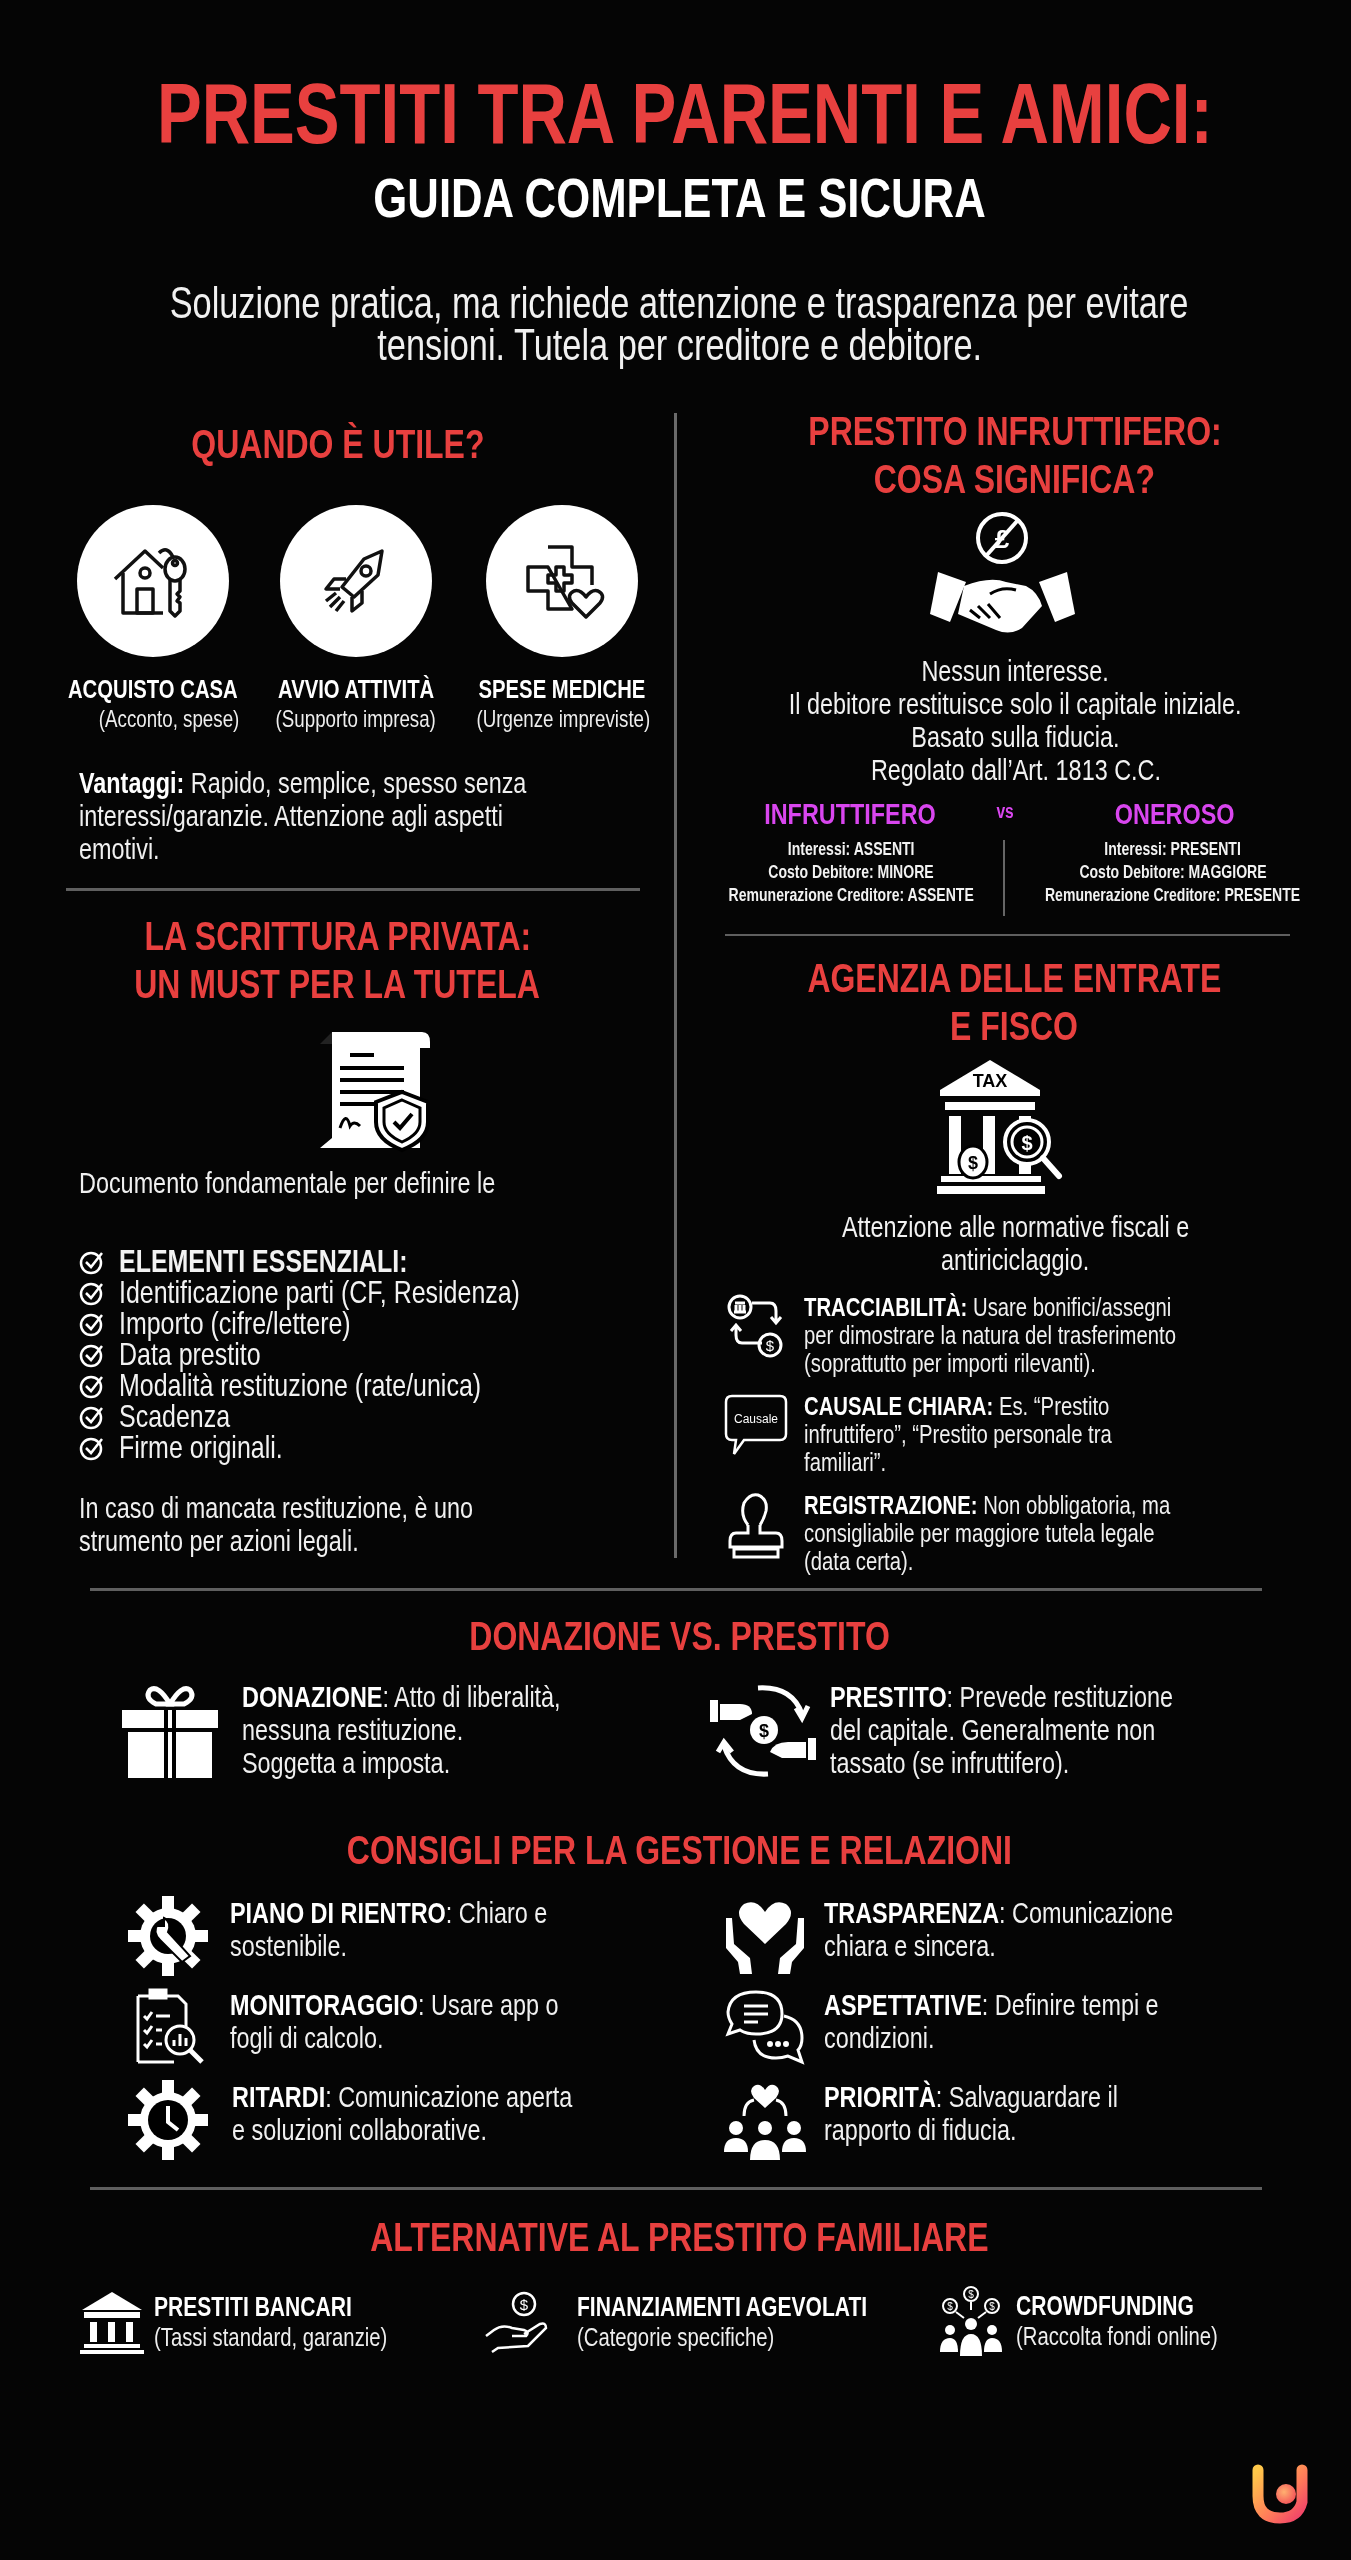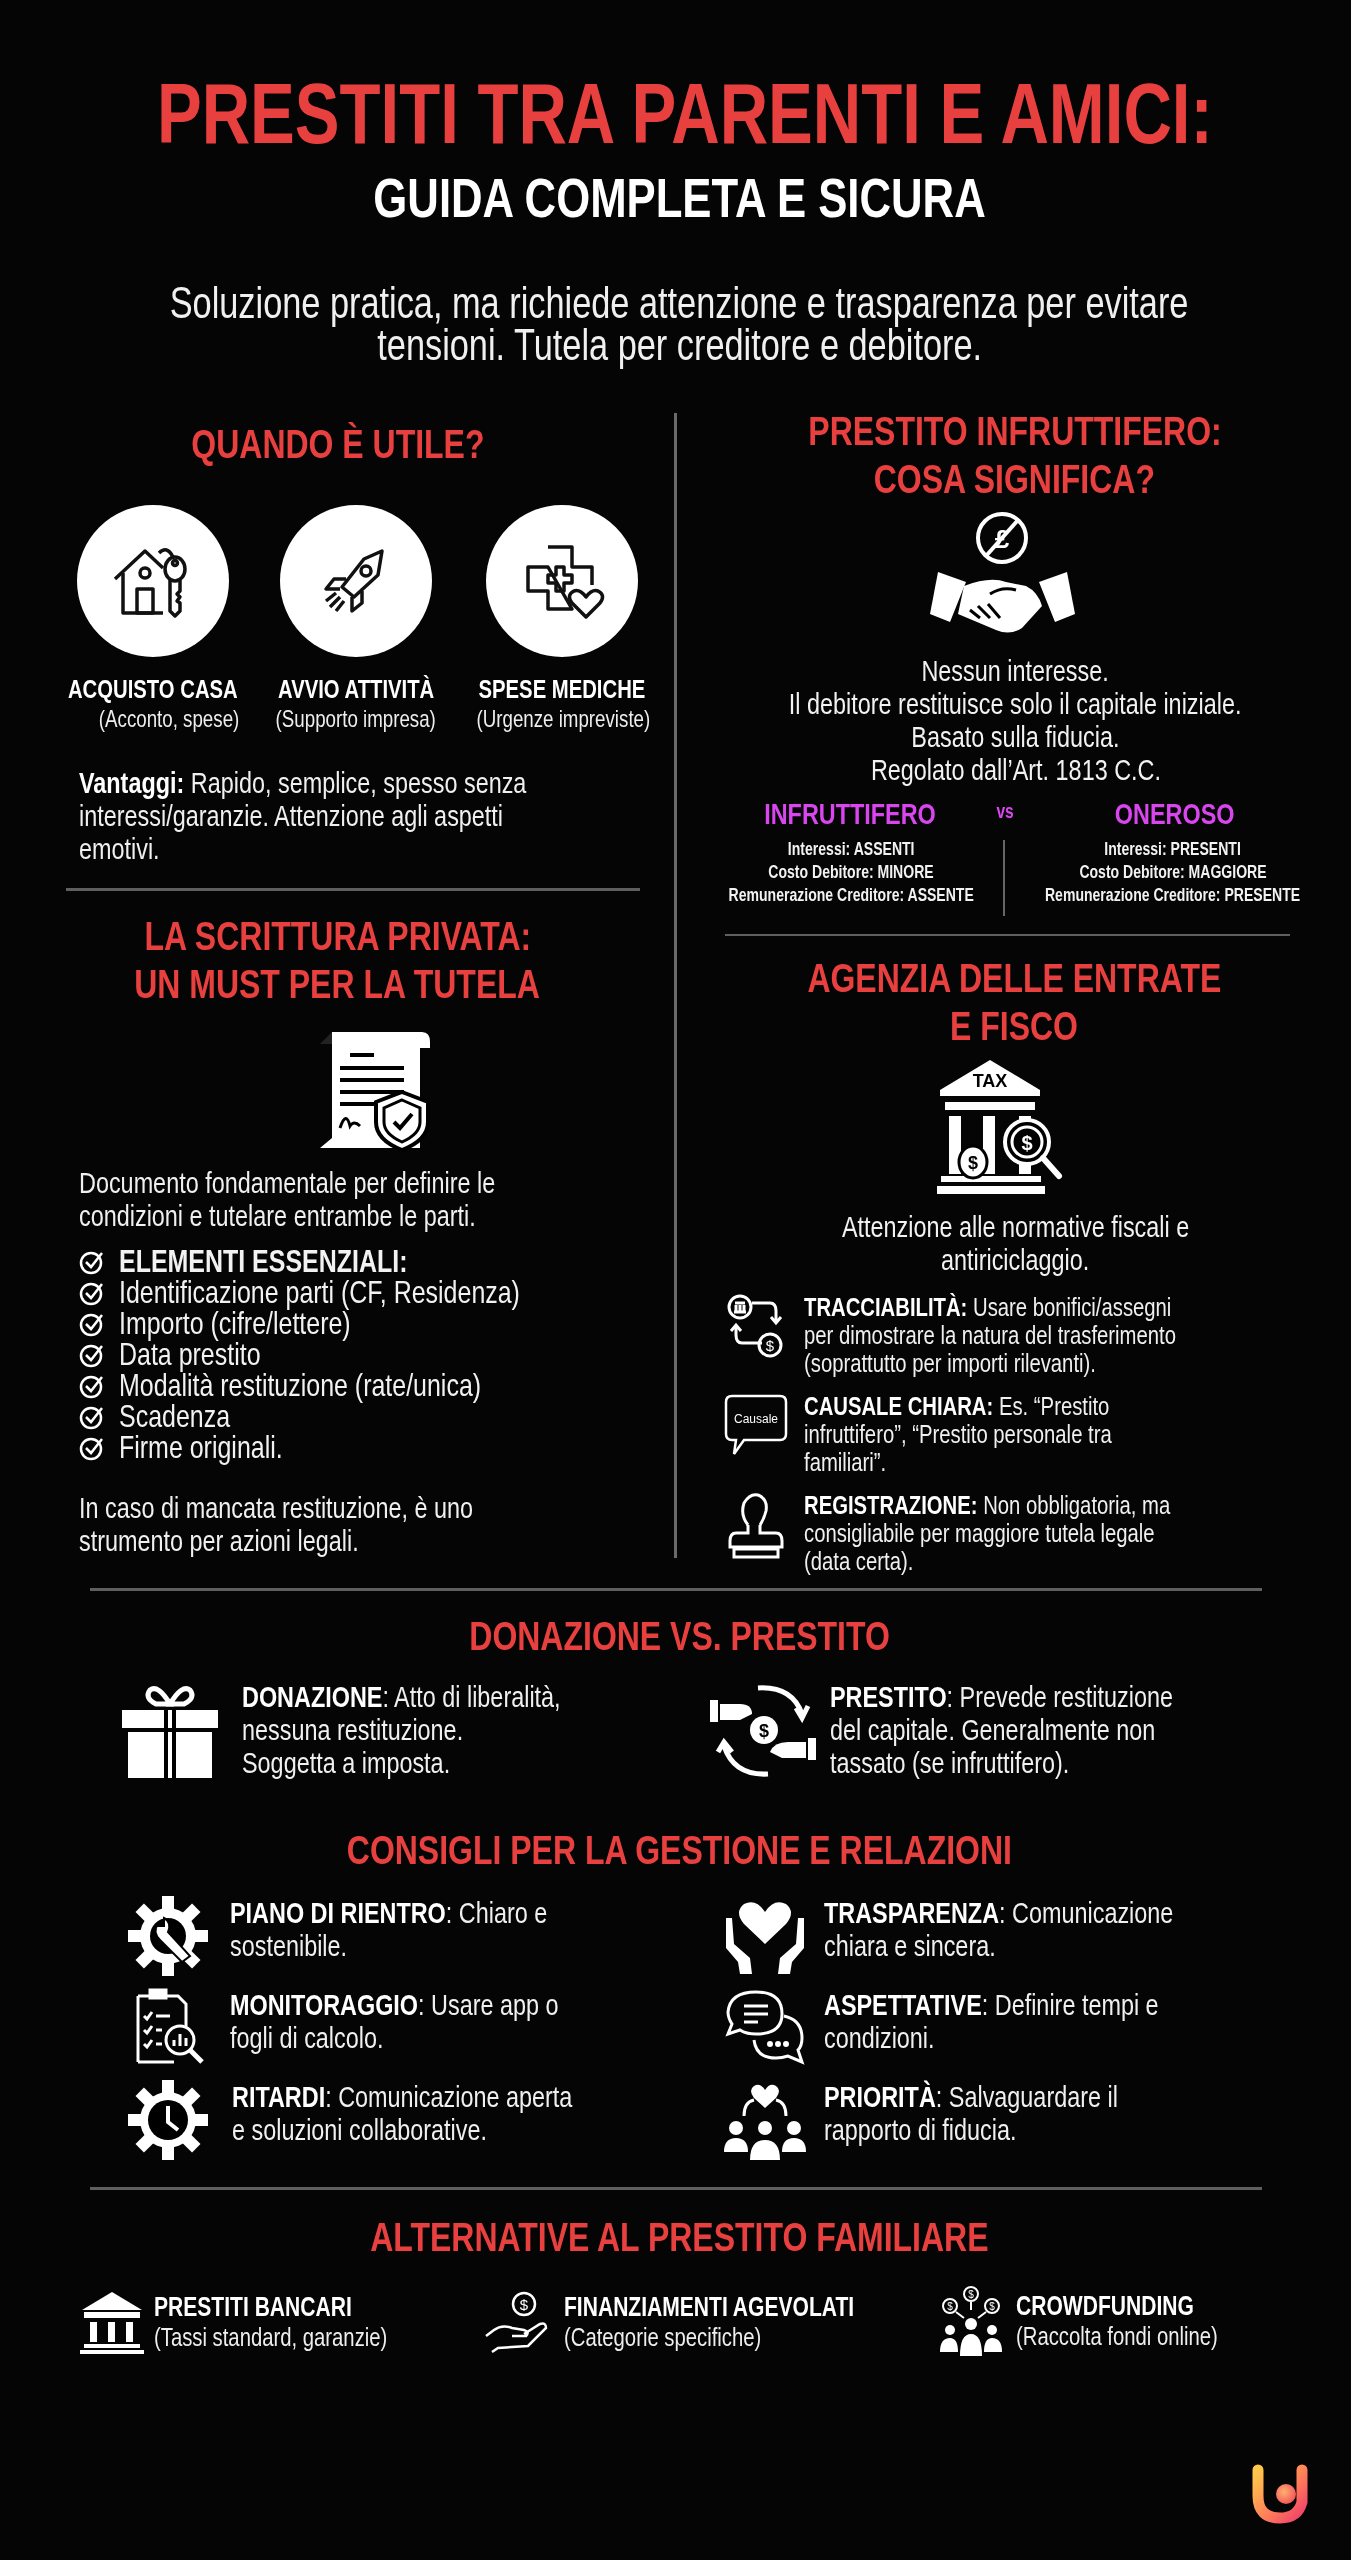--- a/index.html
+++ b/index.html
@@ -186,21 +186,20 @@
     <rect x="30" y="74" width="40" height="4" fill="#000"></rect>
     <path d="M30 100 Q36 82 40 98 Q44 92 50 98" fill="none" stroke="#000" stroke-width="3"></path>
     <path d="M92 64 L118 74 V94 Q118 112 92 122 Q66 112 66 94 V74 Z" fill="#fff" stroke="#000" stroke-width="4"></path>
     <path d="M92 72 L110 80 V94 Q110 106 92 114 Q74 106 74 94 V80 Z" fill="none" stroke="#000" stroke-width="3"></path>
     <path d="M84 94 L90 100 L102 86" fill="none" stroke="#000" stroke-width="4"></path>
   </svg>
 </div>
 
 <div class="abs para" style="left:79px; top:1166px; width:590px;">
   <div><span class="condL">Documento fondamentale per definire le</span></div>
-  <div><span class="condL">condizioni e tutelare entrambe le parti.</span></div>
 </div>
 
 <ul class="abs check-list" style="left:79px; top:1246px; width:590px;">
   <li>
     <svg class="ck" viewBox="0 0 26 26">
         <circle cx="12" cy="14" r="10" fill="none" stroke="#fff" stroke-width="2.5"></circle>
         <path d="M7 13 L12 18 L23 4" fill="none" stroke="#fff" stroke-width="2.5"></path>
       </svg>
     <span class="condL" style="font-weight:bold;">ELEMENTI ESSENZIALI:</span>
   </li>
@@ -524,21 +523,21 @@
 </div>
 
 <div class="abs alt-item" style="left:484px; top:2290px;">
   <div style="width:72px; flex:none;">
     <svg width="66" height="64" viewBox="0 0 66 64" fill="none" stroke="#fff" stroke-width="2.5">
       <circle cx="40" cy="14" r="11"></circle>
       <text x="40" y="20" text-anchor="middle" font-family="Liberation Sans, sans-serif" font-size="15" fill="#fff" stroke="none">$</text>
       <path d="M2 46 L10 40 Q18 34 28 38 L40 40 Q46 42 42 46 L28 46 M40 44 L56 34 Q62 32 62 38 L44 56 L14 58 L8 62"></path>
     </svg>
   </div>
-  <div style="margin-left:8px;text-decoration:underline;">
+  <div style="margin-left:21px;text-decoration:underline;">
     <div class="alt-title"><span class="condL">FINANZIAMENTI AGEVOLATI</span></div>
     <div class="alt-sub"><span class="condL">(Categorie specifiche)</span></div>
   </div>
 </div>
 
 <div class="abs alt-item" style="left:938px; top:2286px;">
   <div style="width:74px; flex:none;">
     <svg width="66" height="70" viewBox="0 0 66 70">
       <g fill="none" stroke="#fff" stroke-width="2">
         <circle cx="33" cy="8" r="7"></circle>

